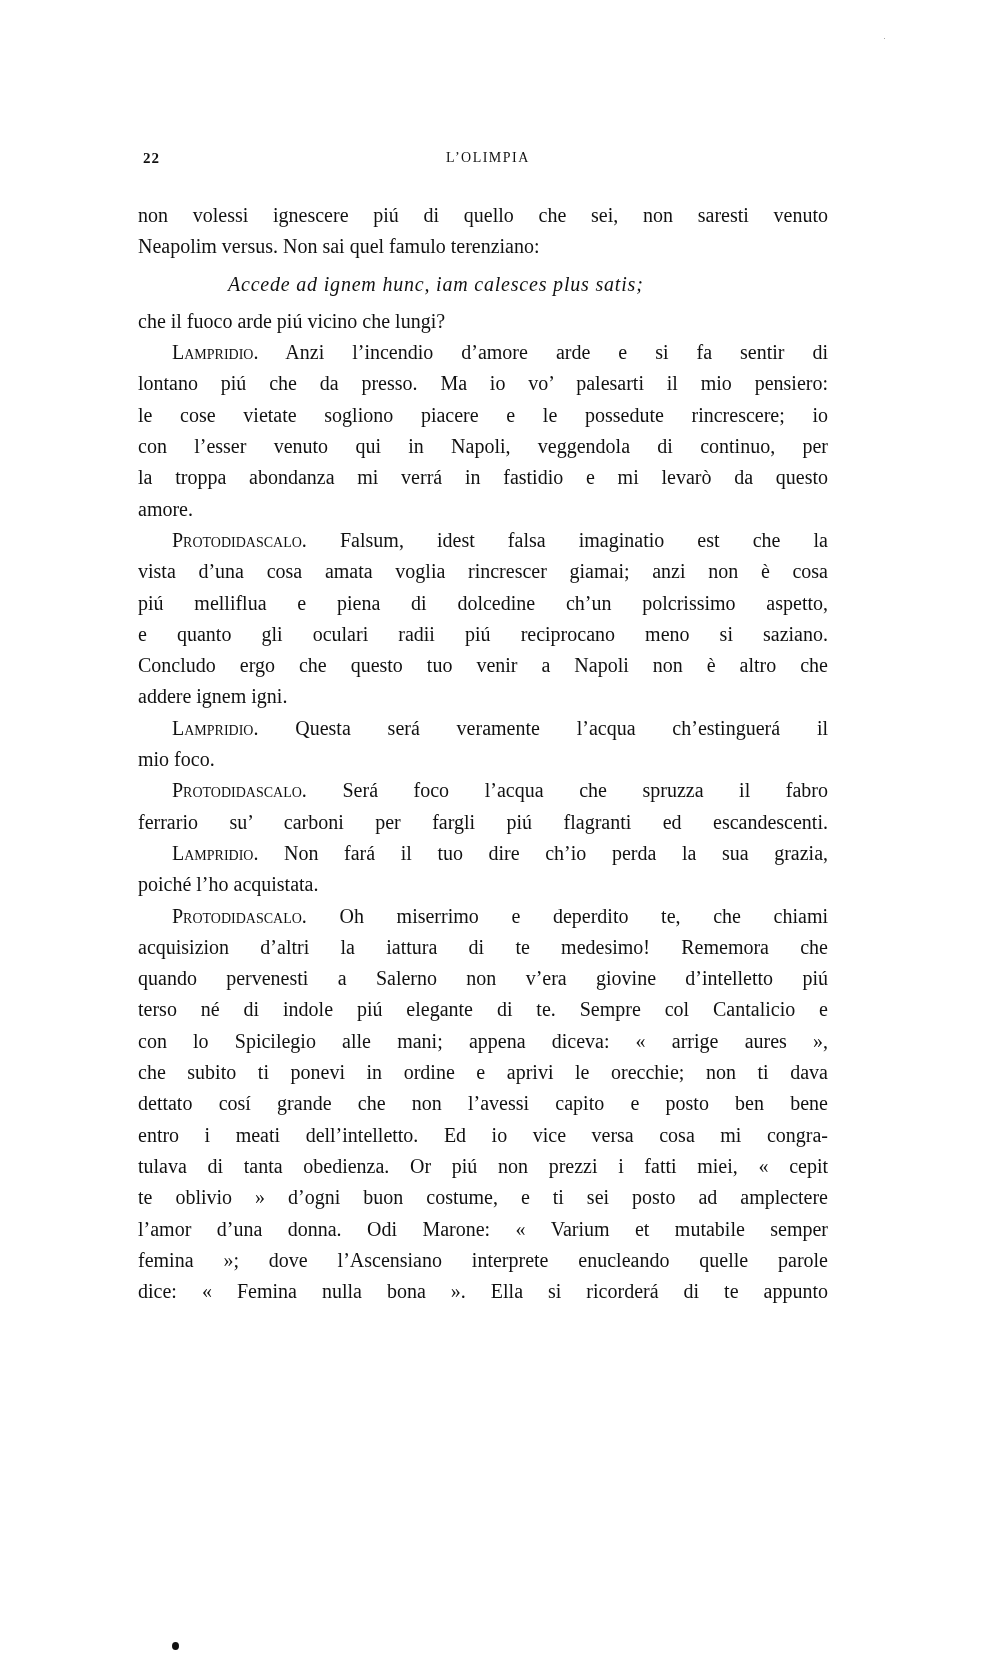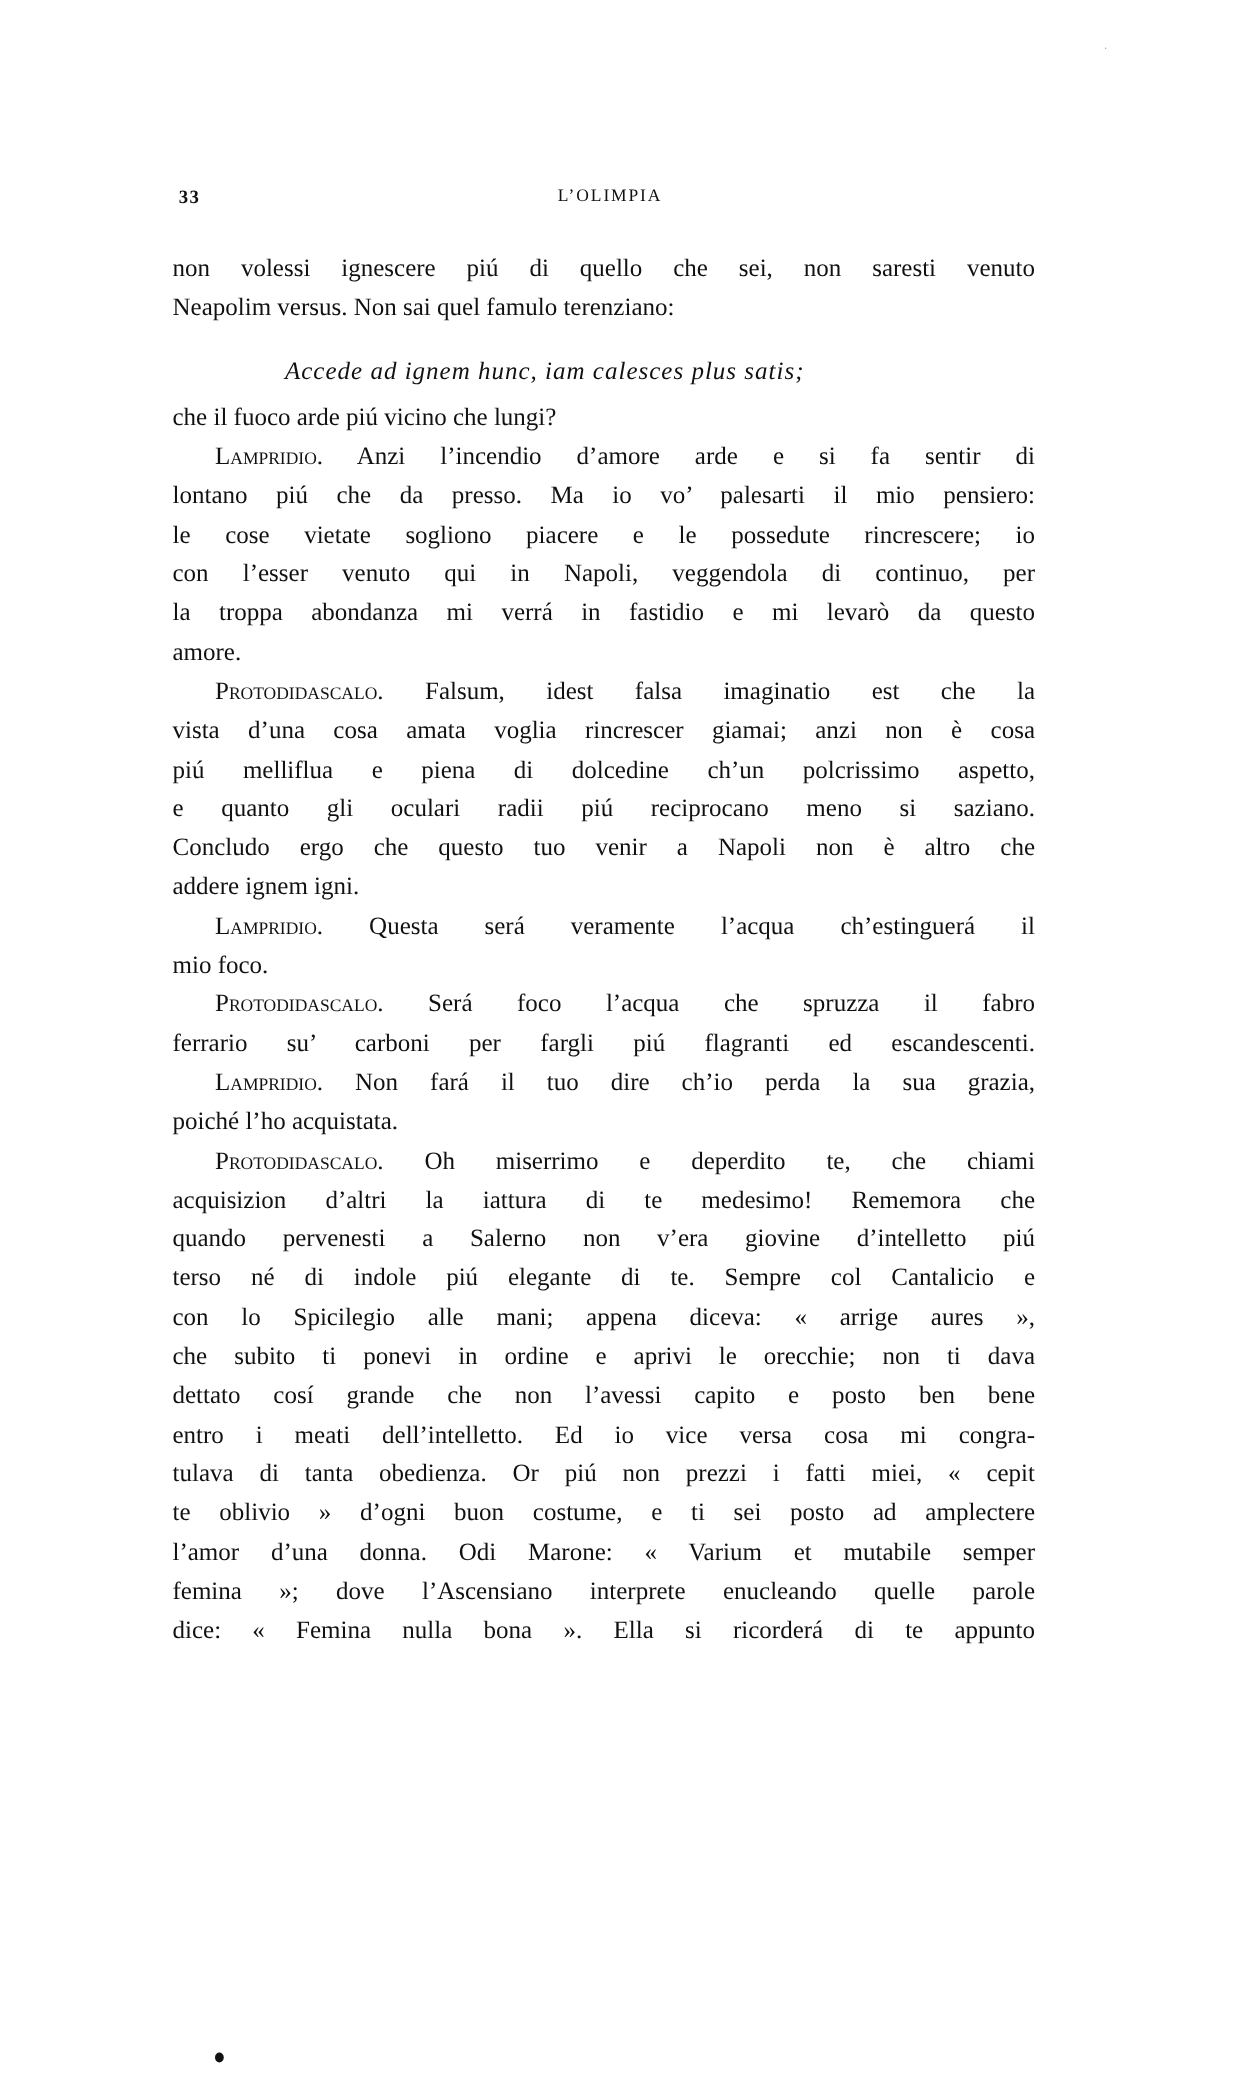--- a/index.html
+++ b/index.html
@@ -65,42 +65,42 @@
     }
     .line.indent {
       padding-left: 34px;
     }
     .verse {
       display: block;
       text-align: left;
       padding-left: 90px;
       font-style: italic;
       letter-spacing: 0.8px;
-      margin-top: 19px;
+      margin-top: 6px;
       margin-bottom: 6px;
       height: 31.3px;
     }
     .sc {
       font-variant: small-caps;
     }
     .it {
     }
     .speck {
       position: absolute;
       background: #111;
       border-radius: 50%;
     }
   </style>
 </head>
 <body>
 
 <div class="page">
 
   <div class="header">
-    <span class="page-number">33</span>
+    <span class="page-number">22</span>
     <div class="running-title">L’OLIMPIA</div>
   </div>
 
   <div class="body-text">
     <span class="line">non volessi ignescere piú di quello che sei, non saresti venuto</span>
     <span class="line last">Neapolim versus. Non sai quel famulo terenziano:</span>
 
     <span class="verse">Accede ad ignem hunc, iam calesces plus satis;</span>
 
     <span class="line last">che il fuoco arde piú vicino che lungi?</span>

